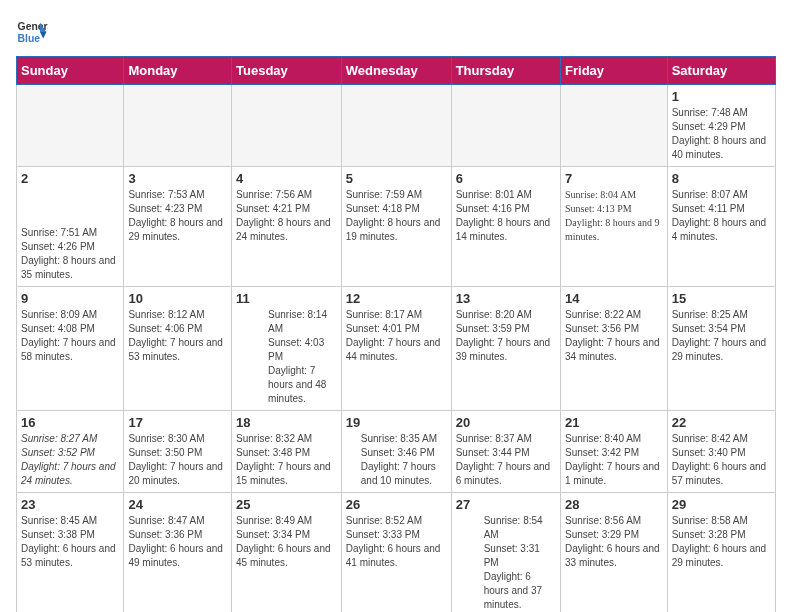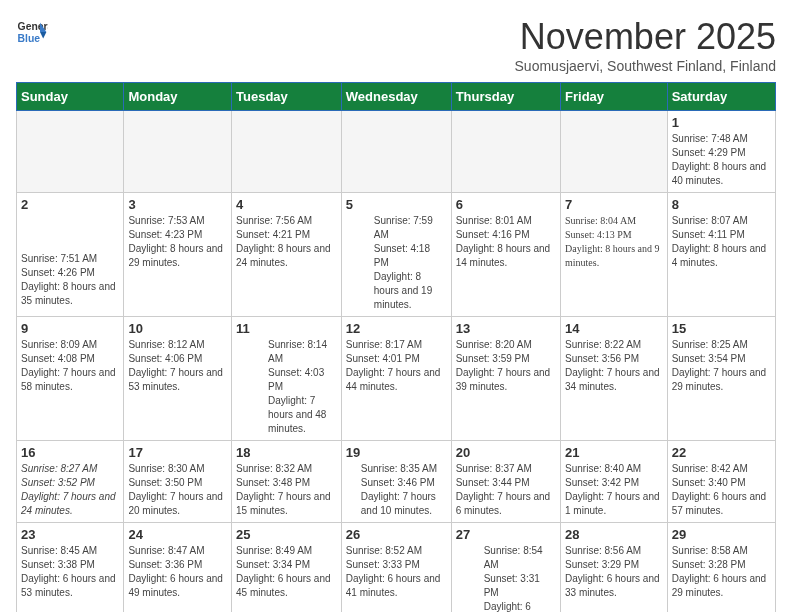--- a/index.html
+++ b/index.html
@@ -36,21 +36,21 @@
     .subtitle {
       font-size: 14px;
       color: #555;
     }
     .calendar {
       width: 100%;
       border-collapse: collapse;
       border: 1px solid #ccc;
     }
     .calendar th {
-      background-color: #15803d;
+      background-color: #be185d;
       color: #fff;
       font-size: 13px;
       font-weight: bold;
       padding: 6px 4px;
       text-align: left;
       border: 1px solid #2a6ab7;
     }
     .calendar td {
       border: 1px solid #ccc;
       vertical-align: top;
@@ -85,24 +85,20 @@
 
 <div class="header-area">
   <div class="logo">
     <svg class="logo-icon" viewBox="0 0 40 40">
       <text x="2" y="18" font-size="13" font-weight="bold" fill="#333" font-family="Arial">General</text>
       <text x="2" y="32" font-size="13" font-weight="bold" fill="#3a7bc8" font-family="Arial">Blue</text>
       <polygon points="30,8 38,20 30,20" fill="#3a7bc8"></polygon>
       <polygon points="30,20 38,20 34,28" fill="#1a5ba0"></polygon>
     </svg>
   </div>
-  <div class="title-area">
-    <div class="month-title">November 2025</div>
-    <div class="subtitle">Suomusjaervi, Southwest Finland, Finland</div>
-  </div>
 </div>
 
 <table class="calendar">
   <thead>
     <tr>
     <th>Sunday</th>
         <th>Monday</th>
         <th>Tuesday</th>
         <th>Wednesday</th>
         <th>Thursday</th>
@@ -139,21 +135,21 @@
 Daylight: 8 hours and 29 minutes.</div>
         </td>
         <td>
           <span class="day-number">4</span>
           <div class="day-info" style="white-space: pre-line;">Sunrise: 7:56 AM
 Sunset: 4:21 PM
 Daylight: 8 hours and 24 minutes.</div>
         </td>
         <td>
           <span class="day-number">5</span>
-          <div class="day-info" style="white-space: pre-line; margin-left: 28px;">Sunrise: 7:59 AM
+          <div class="day-info" style="white-space: pre-line;">Sunrise: 7:59 AM
 Sunset: 4:18 PM
 Daylight: 8 hours and 19 minutes.</div>
         </td>
         <td>
           <span class="day-number">6</span>
           <div class="day-info" style="white-space: pre-line;">Sunrise: 8:01 AM
 Sunset: 4:16 PM
 Daylight: 8 hours and 14 minutes.</div>
         </td>
         <td>

